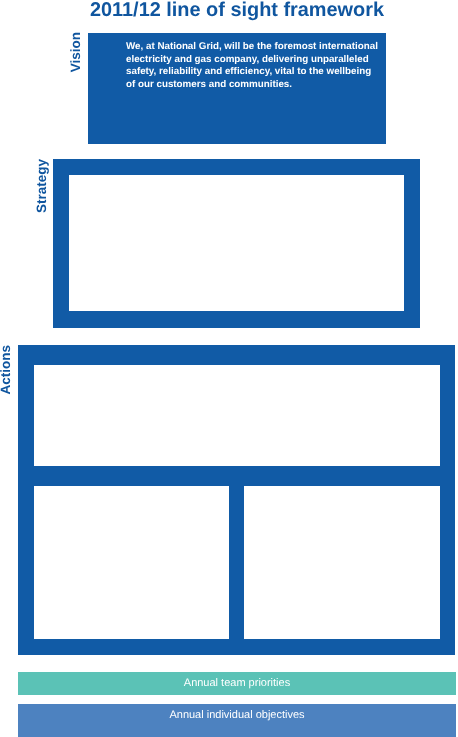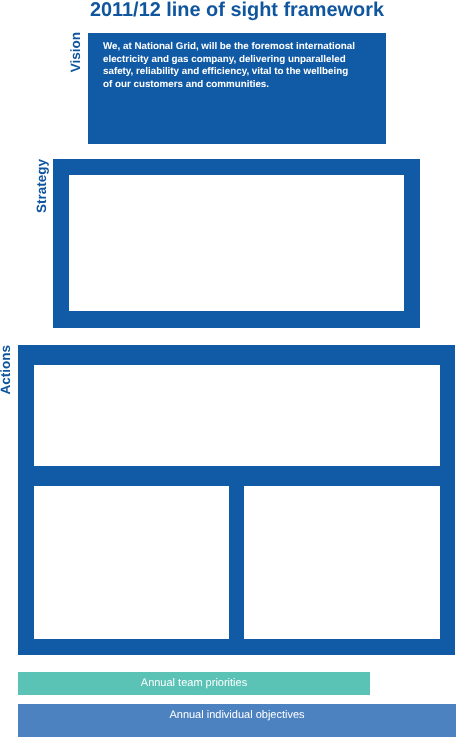--- a/index.html
+++ b/index.html
@@ -19,21 +19,21 @@
   }
 
   
   .vlabel {
     color:#10569F; font-weight:bold; font-size:13.5px;
     writing-mode:vertical-rl; transform:rotate(180deg);
     text-align:left; line-height:14px; white-space:nowrap;
   }
 
   
-  #vision-box { left:88px; top:33px; width:298px; height:111px; background:#115BA6; }
+  #vision-box { left:88px; top:33px; width:298px; height:111px; background:#115BA6;padding-left:23px; }
   #vision-label { left:69px; top:32px; }
   .vis-p { color:#ffffff; font-weight:bold; font-size:9.8px; line-height:12.5px;
            margin:0 0 0 15px; width:272px; }
   #vision-box { padding-top:8px; box-sizing:border-box; }
   .vis-p + .vis-p { margin-top:10px; }
 
   
   #strategy-box { left:53px; top:159px; width:367px; height:169px; background:#115BA6; }
   #strategy-inner { left:69px; top:175px; width:335px; height:136px; background:#fff; }
   #strategy-label { left:35px; top:159px; }
@@ -42,21 +42,21 @@
   #actions-box { left:18px; top:345px; width:437px; height:310px; background:#115BA6; }
   #shared-inner { left:34px; top:365px; width:406px; height:101px; background:#fff; }
   #uk-inner { left:34px; top:486px; width:195px; height:153px; background:#fff; }
   #us-inner { left:244px; top:486px; width:196px; height:153px; background:#fff; }
   #actions-label { left:-1px; top:345px; }
 
   
   #strategy-inner { padding:8px 0 0 10px; box-sizing:border-box; }
 
   
-  #teal-bar { left:18px; top:672px; width:352px; height:23px; background:#5bc2b6; }
+  #teal-bar { left:18px; top:672px; width:438px; height:23px; background:#5bc2b6; }
   #blue-bar { left:18px; top:704px; width:438px; height:40px; background:#4d82c0; }
   .bartext { color:#fff; font-size:11px; text-align:center; line-height:23px; }
 
   p { margin:0; }
 </style>
 </head>
 <body>
 
 <div class="abs" id="title">2011/12 line of sight framework</div>
 

